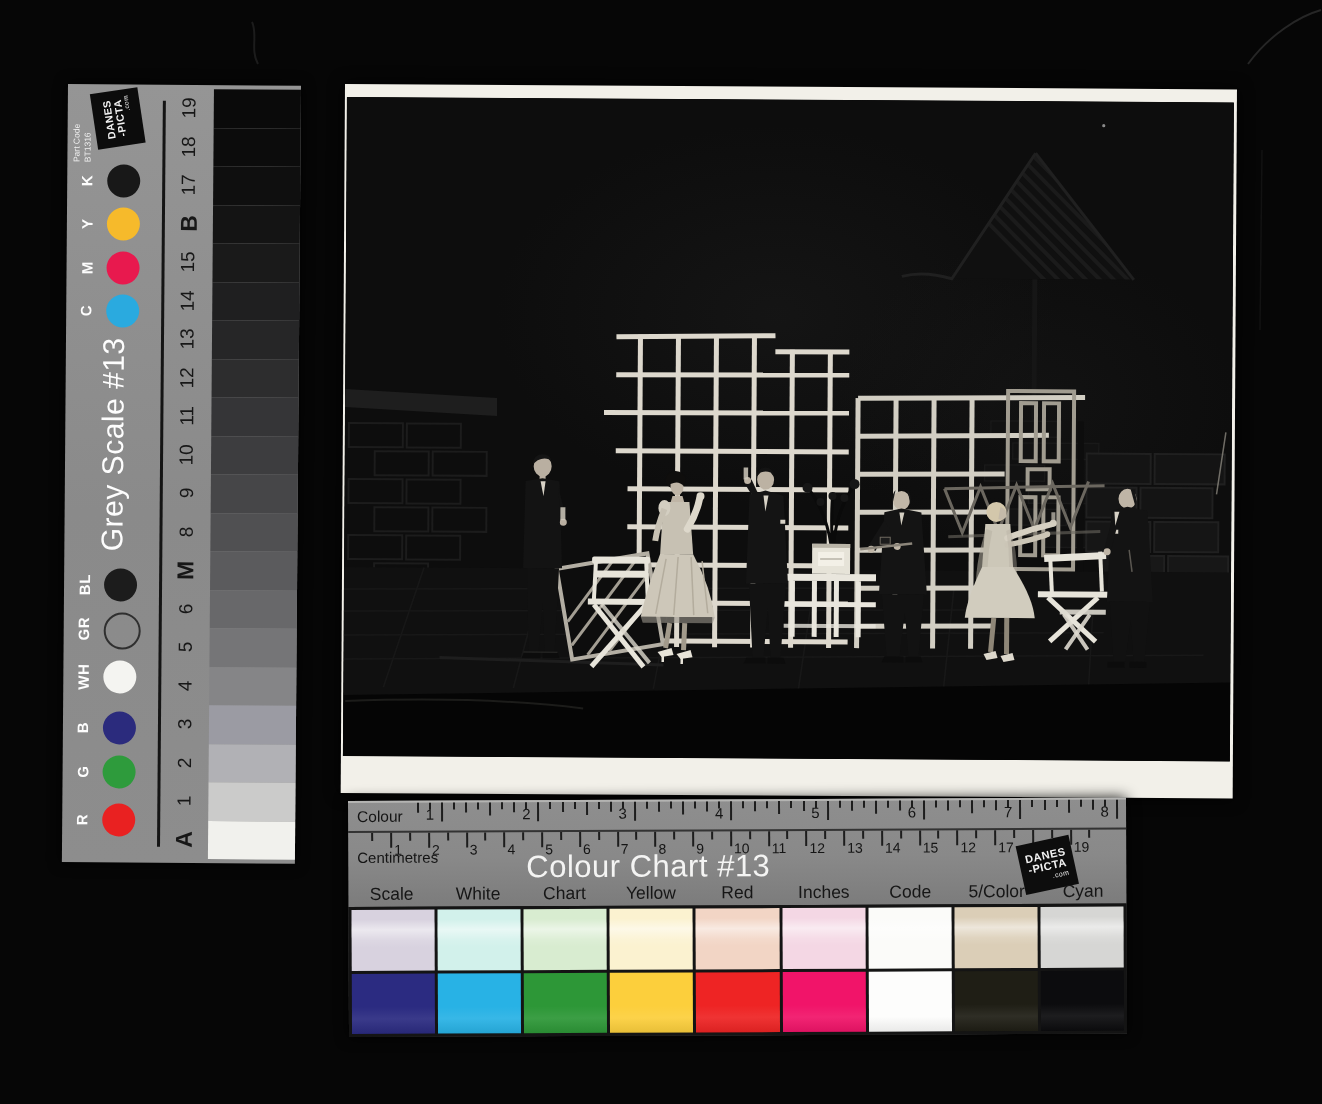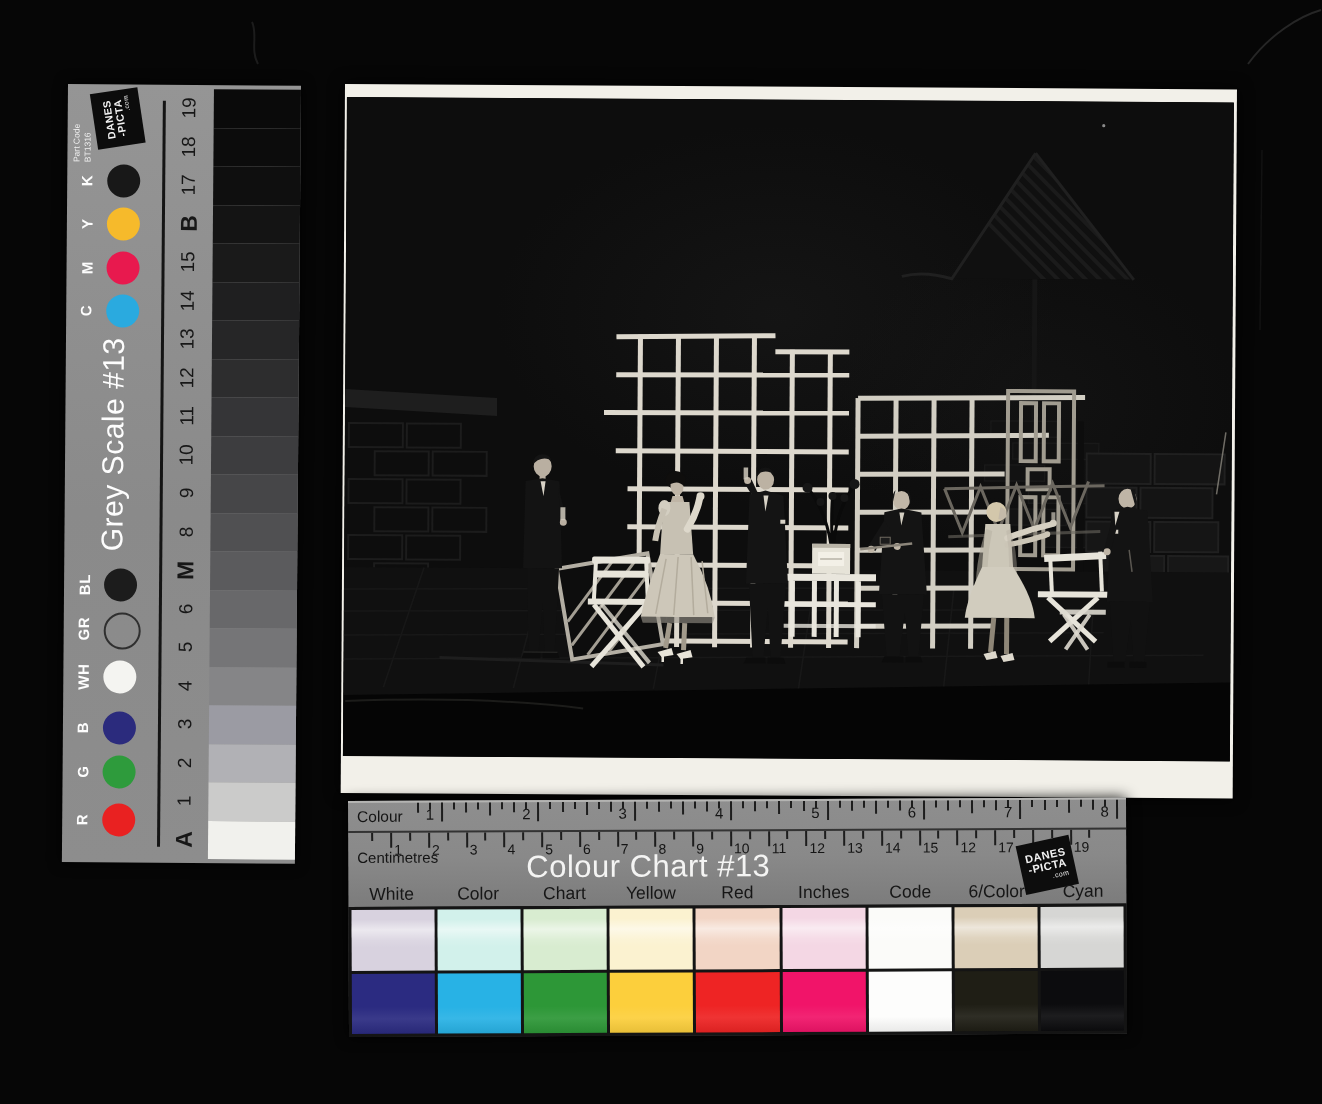--- a/index.html
+++ b/index.html
@@ -651,28 +651,28 @@
         <div class="tick" style="left: 740.375px; height: 8px;"></div>
       </div>
     <div class="cm-label">Centimetres</div>
     <div class="chart-title">Colour Chart #13</div>
     <div class="chart-logo">
       <div>DANES</div>
       <div>-PICTA</div>
       <div class="dotcom">.com</div>
     </div>
     <div class="chart-labels" id="chart-labels">
+        <div class="clabel">Scale</div>
         <div class="clabel">White</div>
-        <div class="clabel">Color</div>
         <div class="clabel">Chart</div>
         <div class="clabel">Yellow</div>
         <div class="clabel">Red</div>
         <div class="clabel">Inches</div>
         <div class="clabel">Code</div>
-        <div class="clabel">6/Color</div>
+        <div class="clabel">5/Color</div>
         <div class="clabel">Cyan</div>
       </div>
     <div class="chart-patches" id="chart-patches">
         <div class="patch pale" style="background-color: rgb(216, 210, 223);"></div>
         <div class="patch pale" style="background-color: rgb(210, 241, 235);"></div>
         <div class="patch pale" style="background-color: rgb(216, 236, 208);"></div>
         <div class="patch pale" style="background-color: rgb(251, 242, 208);"></div>
         <div class="patch pale" style="background-color: rgb(242, 213, 197);"></div>
         <div class="patch pale" style="background-color: rgb(244, 215, 228);"></div>
         <div class="patch pale" style="background-color: rgb(251, 251, 249);"></div>

